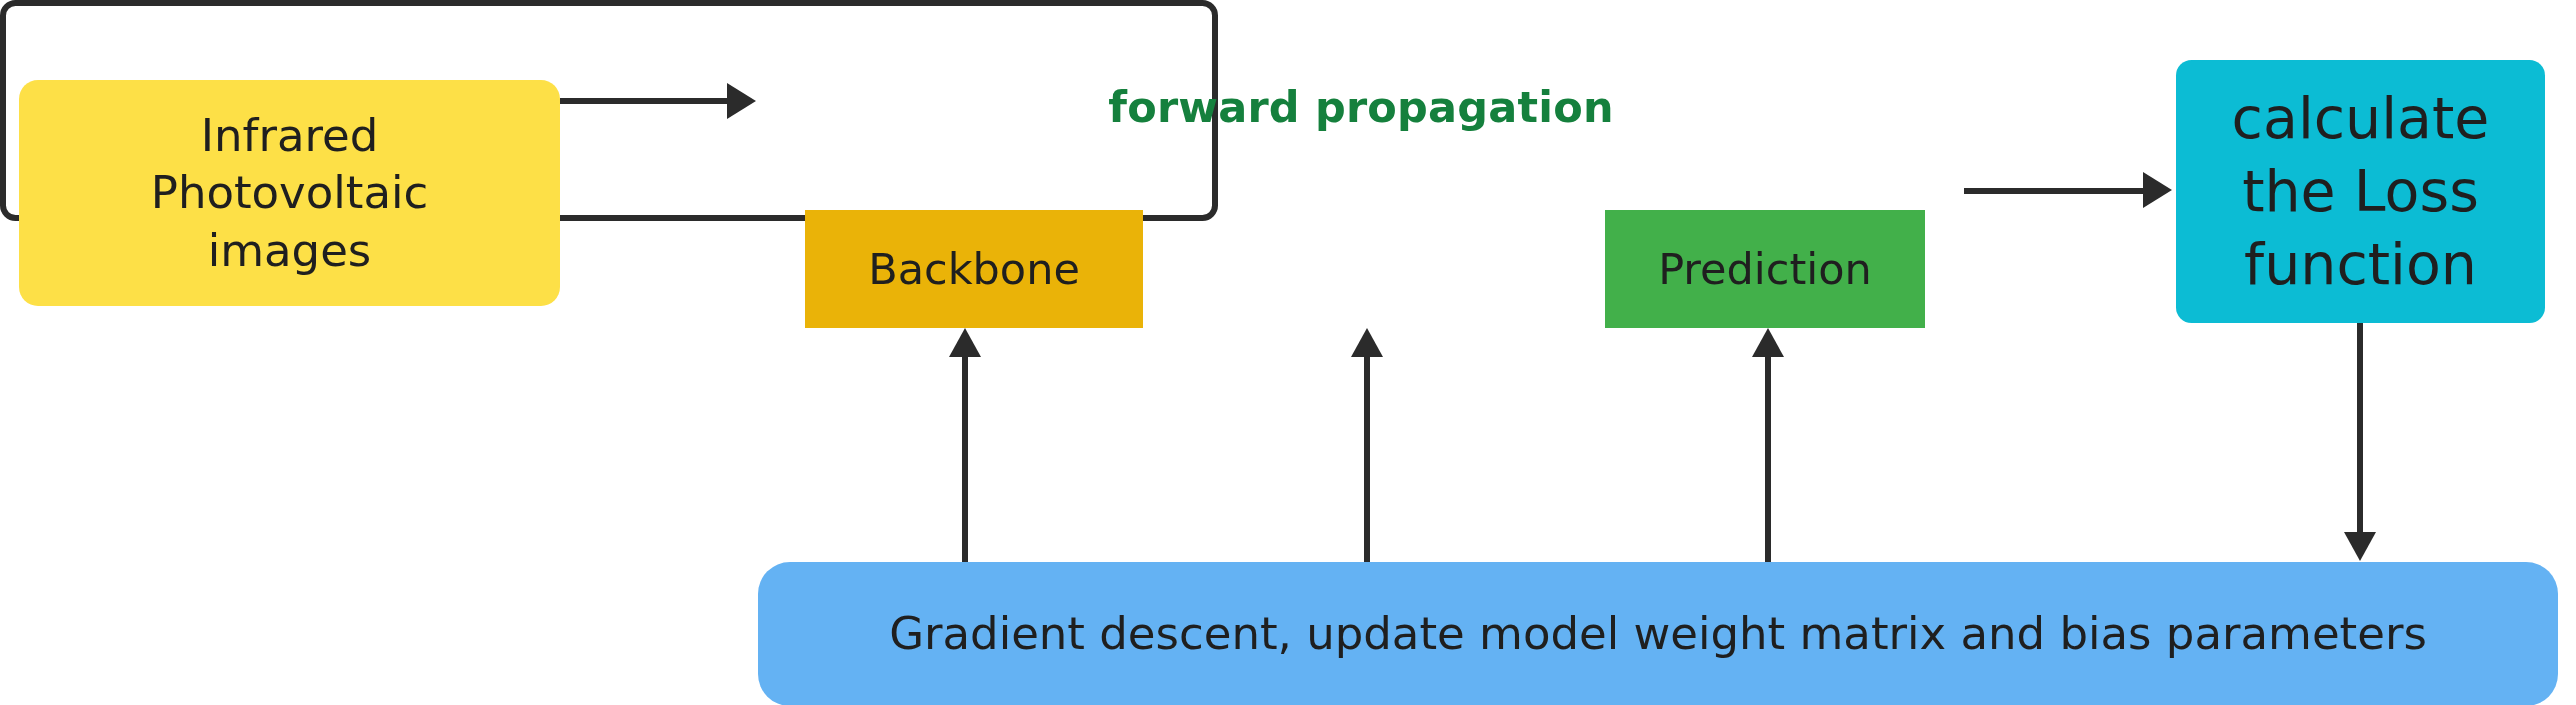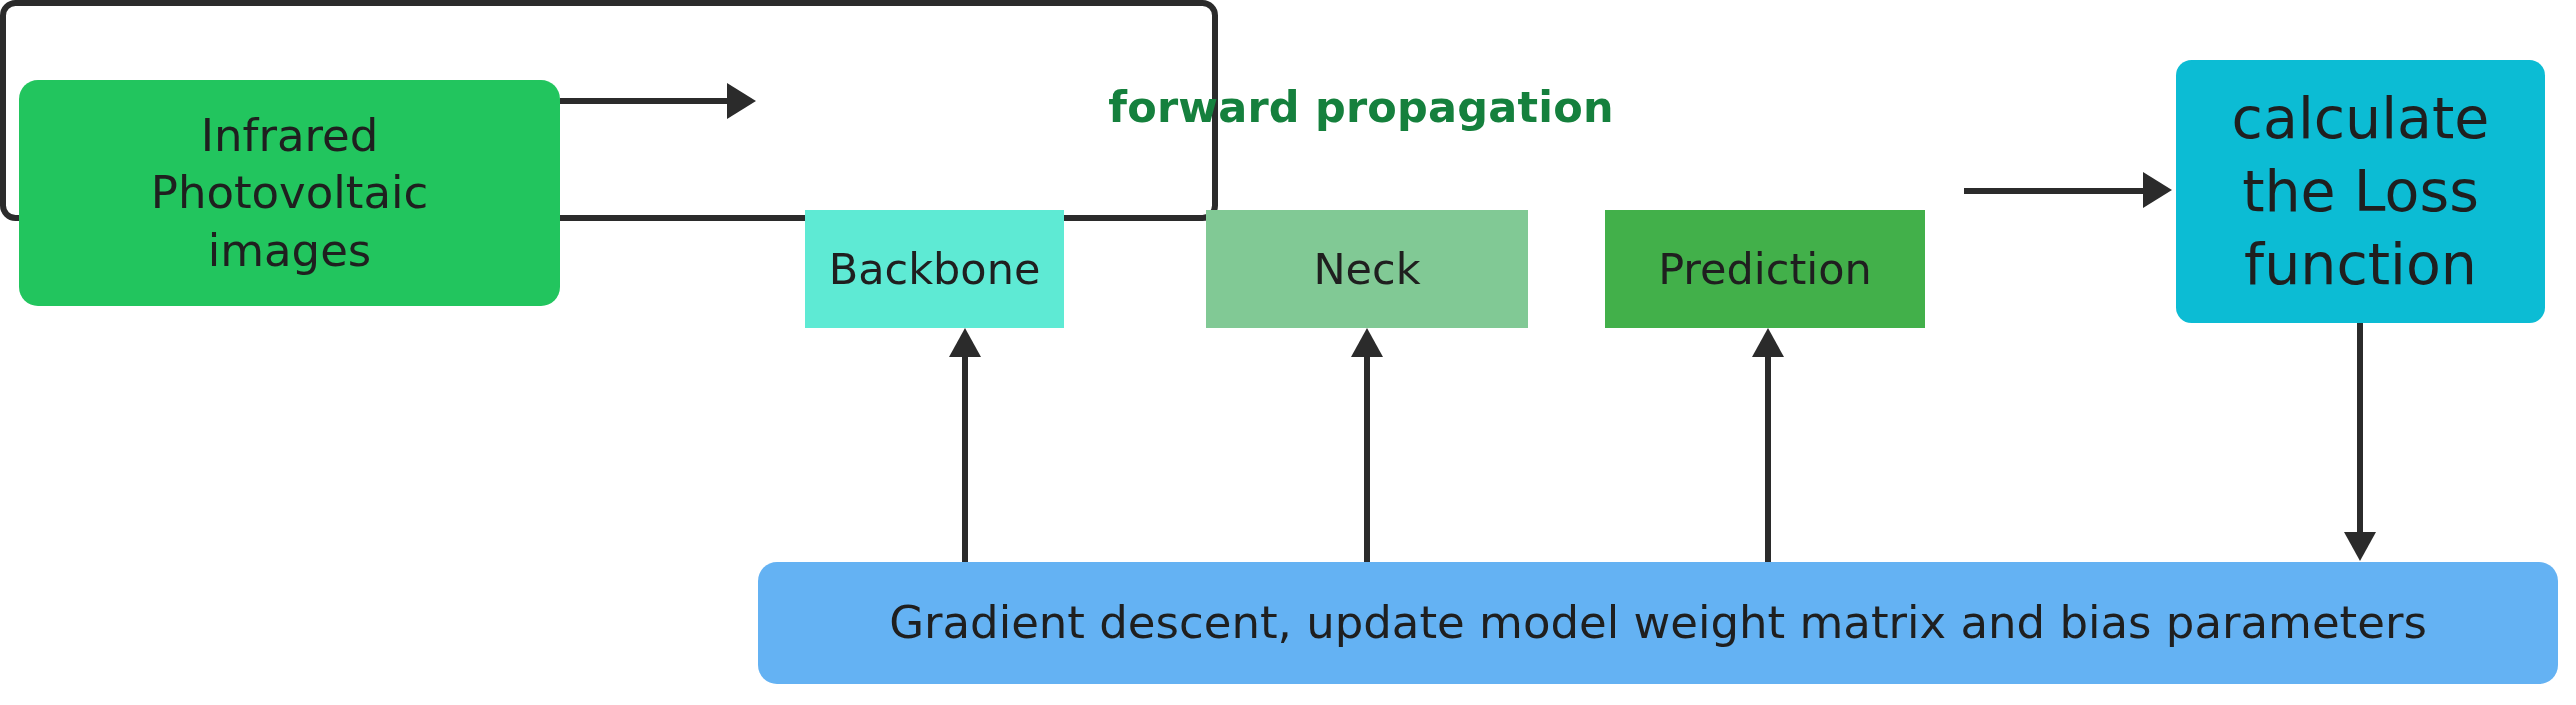--- a/index.html
+++ b/index.html
@@ -30,21 +30,21 @@
     line-height: 1.28;
     white-space: pre-line;
   }
 
   
   #input-node {
     left: 19px;
     top: 80px;
     width: 541px;
     height: 226px;
-    background: #22c55e;
+    background: #fde047;
     border-radius: 19px;
     font-size: 45px;
   }
 
   
   #fp-container {
     left: 758px;
     top: 16.4px;
     width: 1206px;
     height: 209px;
@@ -69,43 +69,43 @@
     position: absolute;
     box-sizing: border-box;
     display: flex;
     align-items: center;
     justify-content: center;
     font-size: 43px;
     color: #1f1f1f;
     top: 210px;
     height: 118px;
   }
-  #stage-backbone { left: 805px;  width: 259px; background: #5eead4; }
+  #stage-backbone { left: 805px;  width: 338px; background: #eab308; }
   #stage-neck     { left: 1206px; width: 322px; background: #81c995; }
   #stage-prediction { left: 1605px; width: 320px; background: #42b04a; }
 
   
   #loss-node {
     left: 2176px;
     top: 60px;
     width: 369px;
     height: 263px;
     background: #0cbcd4;
     border-radius: 15.5px;
     font-size: 57px;
   }
 
   
   #gradient-node {
     left: 758px;
     top: 562px;
     width: 1800px;
-    height: 122px;
+    height: 144px;
     background: #64b2f3;
-    border-radius: 19px;
+    border-radius: 32px;
     font-size: 45px;
   }
 
   
   .line-h {
     position: absolute;
     background: #2b2b2b;
     height: 6px;
   }
   .line-v {
@@ -165,21 +165,20 @@
 Photovoltaic
 images</div>
 
   <div class="line-h" id="conn-input-fp-line"></div>
   <div class="arrow-right" id="conn-input-fp-arrow"></div>
 
   <div id="fp-container"></div>
   <div id="fp-title">forward propagation</div>
 
   <div class="stage" id="stage-backbone">Backbone</div>
-  <div class="stage" id="stage-neck">Neck</div>
   <div class="stage" id="stage-prediction">Prediction</div>
 
   <div class="line-h" id="conn-fp-loss-line"></div>
   <div class="arrow-right" id="conn-fp-loss-arrow"></div>
 
   <div class="node" id="loss-node">calculate
 the Loss
 function</div>
 
   <div class="line-v" id="conn-loss-grad-line"></div>

